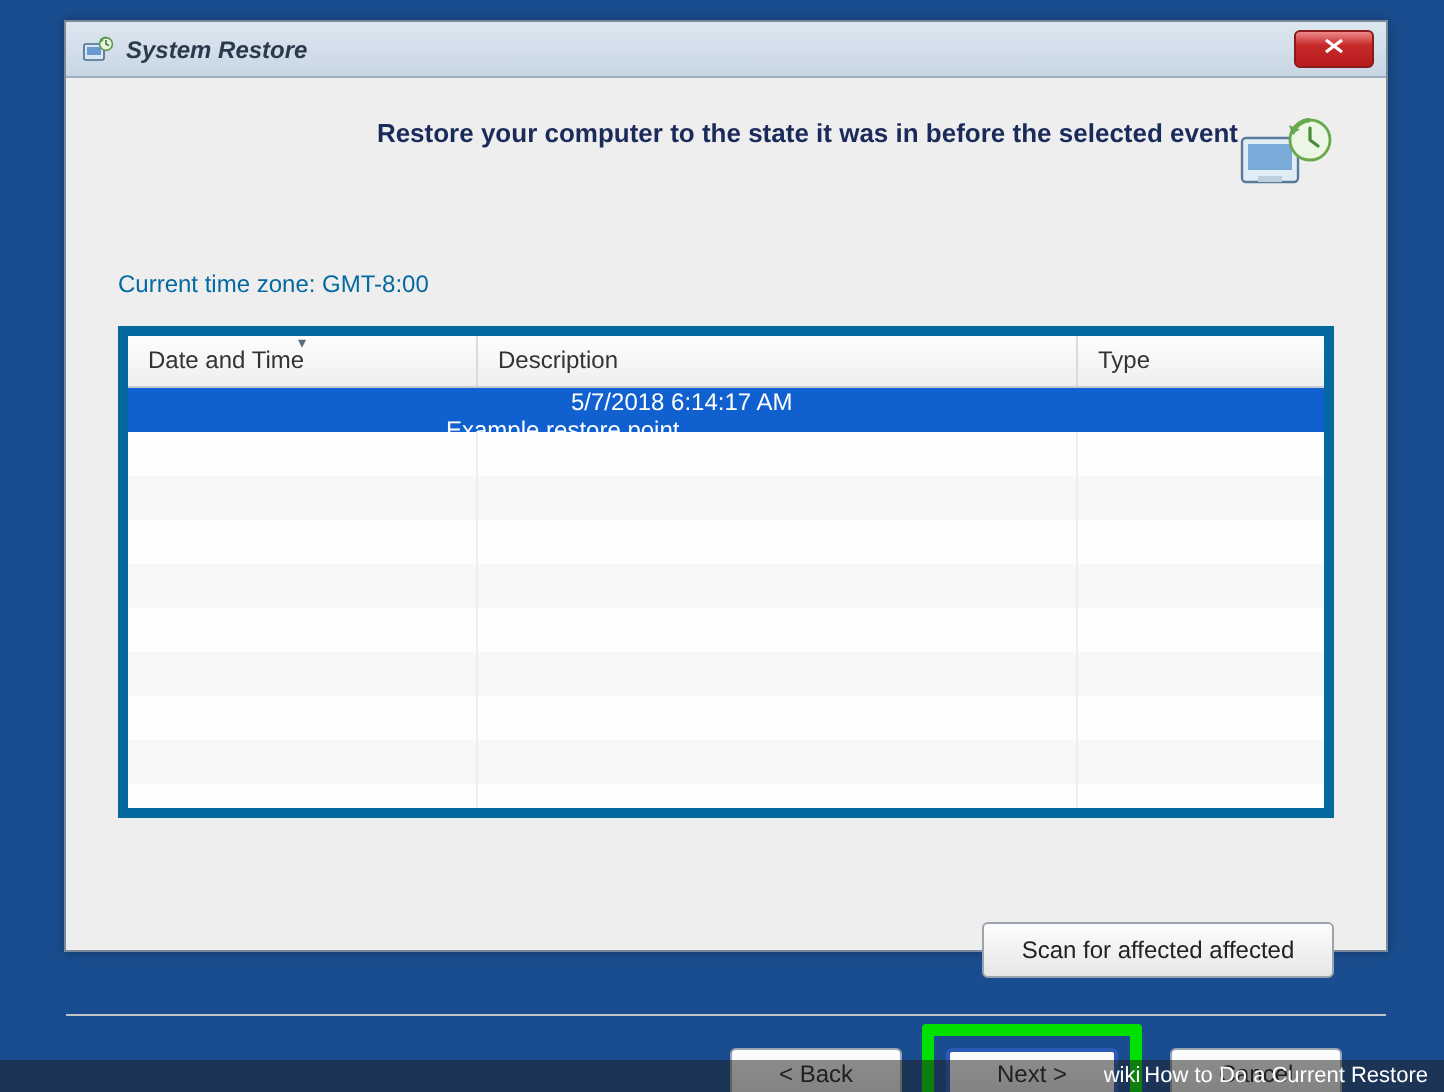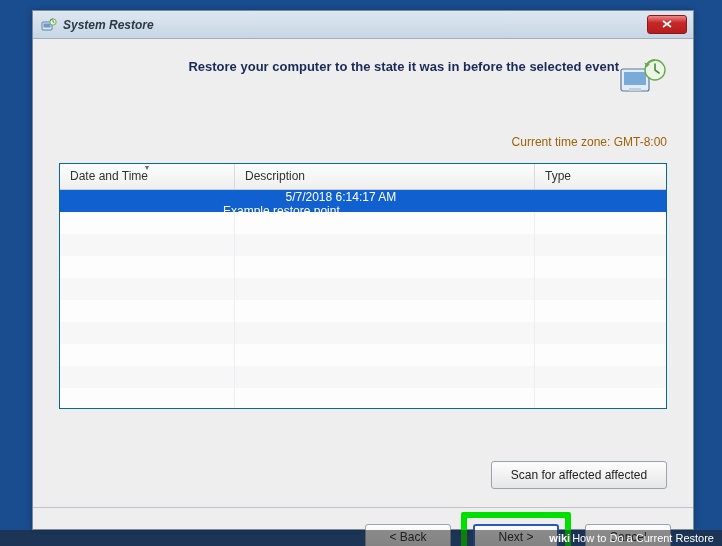--- a/index.html
+++ b/index.html
@@ -10,21 +10,21 @@
   height: 546px;
   overflow: hidden;
   position: relative;
 }
 
 .window {
   position: absolute;
   left: 32px;
   top: 10px;
   width: 662px;
-  height: 520px;
+  height: 466px;
   background: #e8e8e8;
   border: 1px solid #7a8a9a;
   box-shadow: 0 0 6px rgba(0,0,0,0.3);
 }
 
 .titlebar {
   height: 28px;
   background: linear-gradient(180deg, #dde7f0 0%, #c8d6e4 100%);
   border-bottom: 1px solid #a0b0c0;
   display: flex;
@@ -85,27 +85,26 @@
   padding-top: 2px;
 }
 
 .restore-icon {
   width: 48px;
   height: 38px;
 }
 
 .timezone {
   font-size: 12px;
-  color: #a16207;
+  color: #0369a1;
   margin-bottom: 14px;
-  text-align: right;
 }
 
 .table-wrap {
-  border: 1px solid #0369a1;
+  border: 5px solid #0369a1;
   background: #701a75;
   height: 246px;
   overflow: hidden;
 }
 
 .thead {
   display: flex;
   height: 26px;
   background: linear-gradient(180deg, #fdfdfd 0%, #efefef 100%);
   border-bottom: 1px solid #c8ccd0;
@@ -233,21 +232,21 @@
   background: rgba(30,30,30,0.5);
   color: #fff;
   font-size: 11px;
   display: flex;
   align-items: center;
   justify-content: flex-end;
   padding-right: 8px;
 }
 
 .caption-bar .wiki {
-  font-weight: 700;
+  font-weight: 400;
   margin-right: 2px;
 }
 </style>
 </head>
 <body>
 
 <div class="window">
 
   <div class="titlebar">
     <span class="titlebar-icon">

